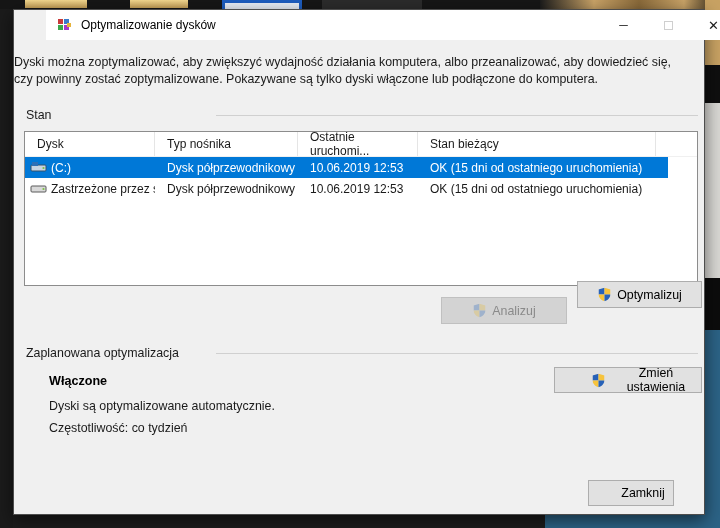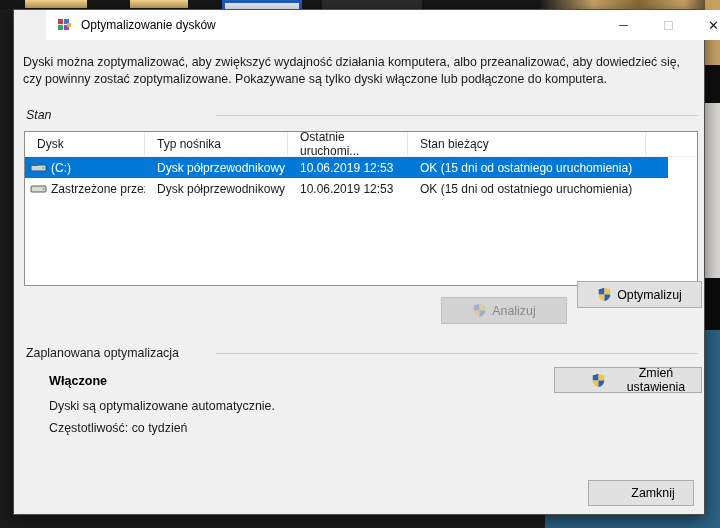--- a/index.html
+++ b/index.html
@@ -31,46 +31,46 @@
   .titlebar { position:absolute; left:0; top:0; width:100%; height:30px; background:#ffffff;
               display:flex; align-items:center;margin-left:32px; }
   .app-icon { width:16px; height:16px; margin-left:11px; margin-right:8px; display:inline-block; }
   .title-text { font-size:12px; color:#000; }
   .win-controls { position:absolute; right:0; top:0; height:30px; display:flex; }
   .win-btn { width:45px; height:30px; display:flex; align-items:center; justify-content:center;
              font-size:12px; color:#1a1a1a; }
   .win-btn .sq { width:9px; height:9px; border:1px solid #cfcfcf; }
   .win-btn.close { font-size:13px; }
 
-  .desc { position:absolute; left:9px; top:44px; width:670px; font-size:12.4px; line-height:17px; color:#1a1a1a; }
+  .desc { position:absolute; left:0; top:44px; width:670px; font-size:12.4px; line-height:17px; color:#1a1a1a; }
 
   .group-label { position:absolute; font-size:12.4px; color:#1a1a1a; }
   .group-line  { position:absolute; height:1px; background:#d0d0d0; }
 
   
   .lv { position:absolute; left:10px; top:121px; width:674px; height:155px; background:#fff;
         border:1px solid #8c8c8c; font-size:12px; color:#1a1a1a; overflow:hidden; }
   .lv-header { display:flex; height:25px; border-bottom:1px solid #f0f0f0; }
   .lv-col { display:flex; align-items:center; padding-left:12px; border-right:1px solid #e5e5e5; height:100%; }
-  .c0 { width:120px; } .c1 { width:143px; } .c2 { width:120px; } .c3 { width:238px; } .c4 { flex:1; border-right:none; }
+  .c0 { width:130px; } .c1 { width:143px; } .c2 { width:120px; } .c3 { width:238px; } .c4 { flex:1; border-right:none; }
   .lv-row { display:flex; height:21px; width:643px; align-items:center; }
   .lv-row .cell { display:flex; align-items:center; height:100%; padding-left:12px; overflow:hidden; white-space:nowrap; }
   .lv-row .cell.icon-cell { padding-left:5px; }
   .lv-row.selected { background:#0078d7; color:#fff; }
   .drive-ico { width:17px; height:13px; margin-right:4px; flex:0 0 auto; }
 
   
   .btn { position:absolute; display:flex; align-items:center; justify-content:center;
          background:#e1e1e1; border:1px solid #adadad; font-size:12.4px; color:#000;
          font-family:"Liberation Sans", sans-serif; gap:5px;text-align:center; }
   .btn.disabled { background:#d3d3d3; border-color:#c0c0c0; color:#8a8a8a; }
   .btn-analyze  { left:427px; top:287px; width:126px; height:27px; }
   .btn-optimize { left:563px; top:271px; width:125px; height:27px; }
   .btn-change   { left:540px; top:357px; width:148px; height:26px;padding-left:36px; }
-  .btn-close    { left:574px; top:470px; width:106px; height:26px;padding-left:24px; }
+  .btn-close    { left:574px; top:470px; width:86px; height:26px;padding-left:24px; }
   .shield { width:15px; height:15px; flex:0 0 auto; }
 
   .sched-state  { position:absolute; left:35px; top:364px; font-size:12.6px; font-weight:bold; color:#000; }
   .sched-detail { position:absolute; left:35px; top:389px; font-size:12.4px; color:#1a1a1a; }
   .sched-freq   { position:absolute; left:35px; top:411px; font-size:12.4px; color:#1a1a1a; }
 </style>
 </head>
 <body>
 
 <div class="bg bg-top"></div>
@@ -108,21 +108,21 @@
           <span class="sq"></span>
         </div>
       <div class="win-btn close">
           <span>✕</span>
         </div>
     </div>
   </div>
 
   <div class="desc">Dyski można zoptymalizować, aby zwiększyć wydajność działania komputera, albo przeanalizować, aby dowiedzieć się, czy powinny zostać zoptymalizowane. Pokazywane są tylko dyski włączone lub podłączone do komputera.</div>
 
-  <div class="group-label" style="left:12px; top:98px;font-style:italic;">Stan</div>
+  <div class="group-label" style="left:12px; top:98px;">Stan</div>
   <div class="group-line" style="left:202px; top:105px; width:482px;"></div>
 
   <div class="lv">
     <div class="lv-header">
       <div class="lv-col c0">Dysk</div>
       <div class="lv-col c1">Typ nośnika</div>
       <div class="lv-col c2">Ostatnie uruchomi...</div>
       <div class="lv-col c3">Stan bieżący</div>
       <div class="lv-col c4"></div>
     </div>

